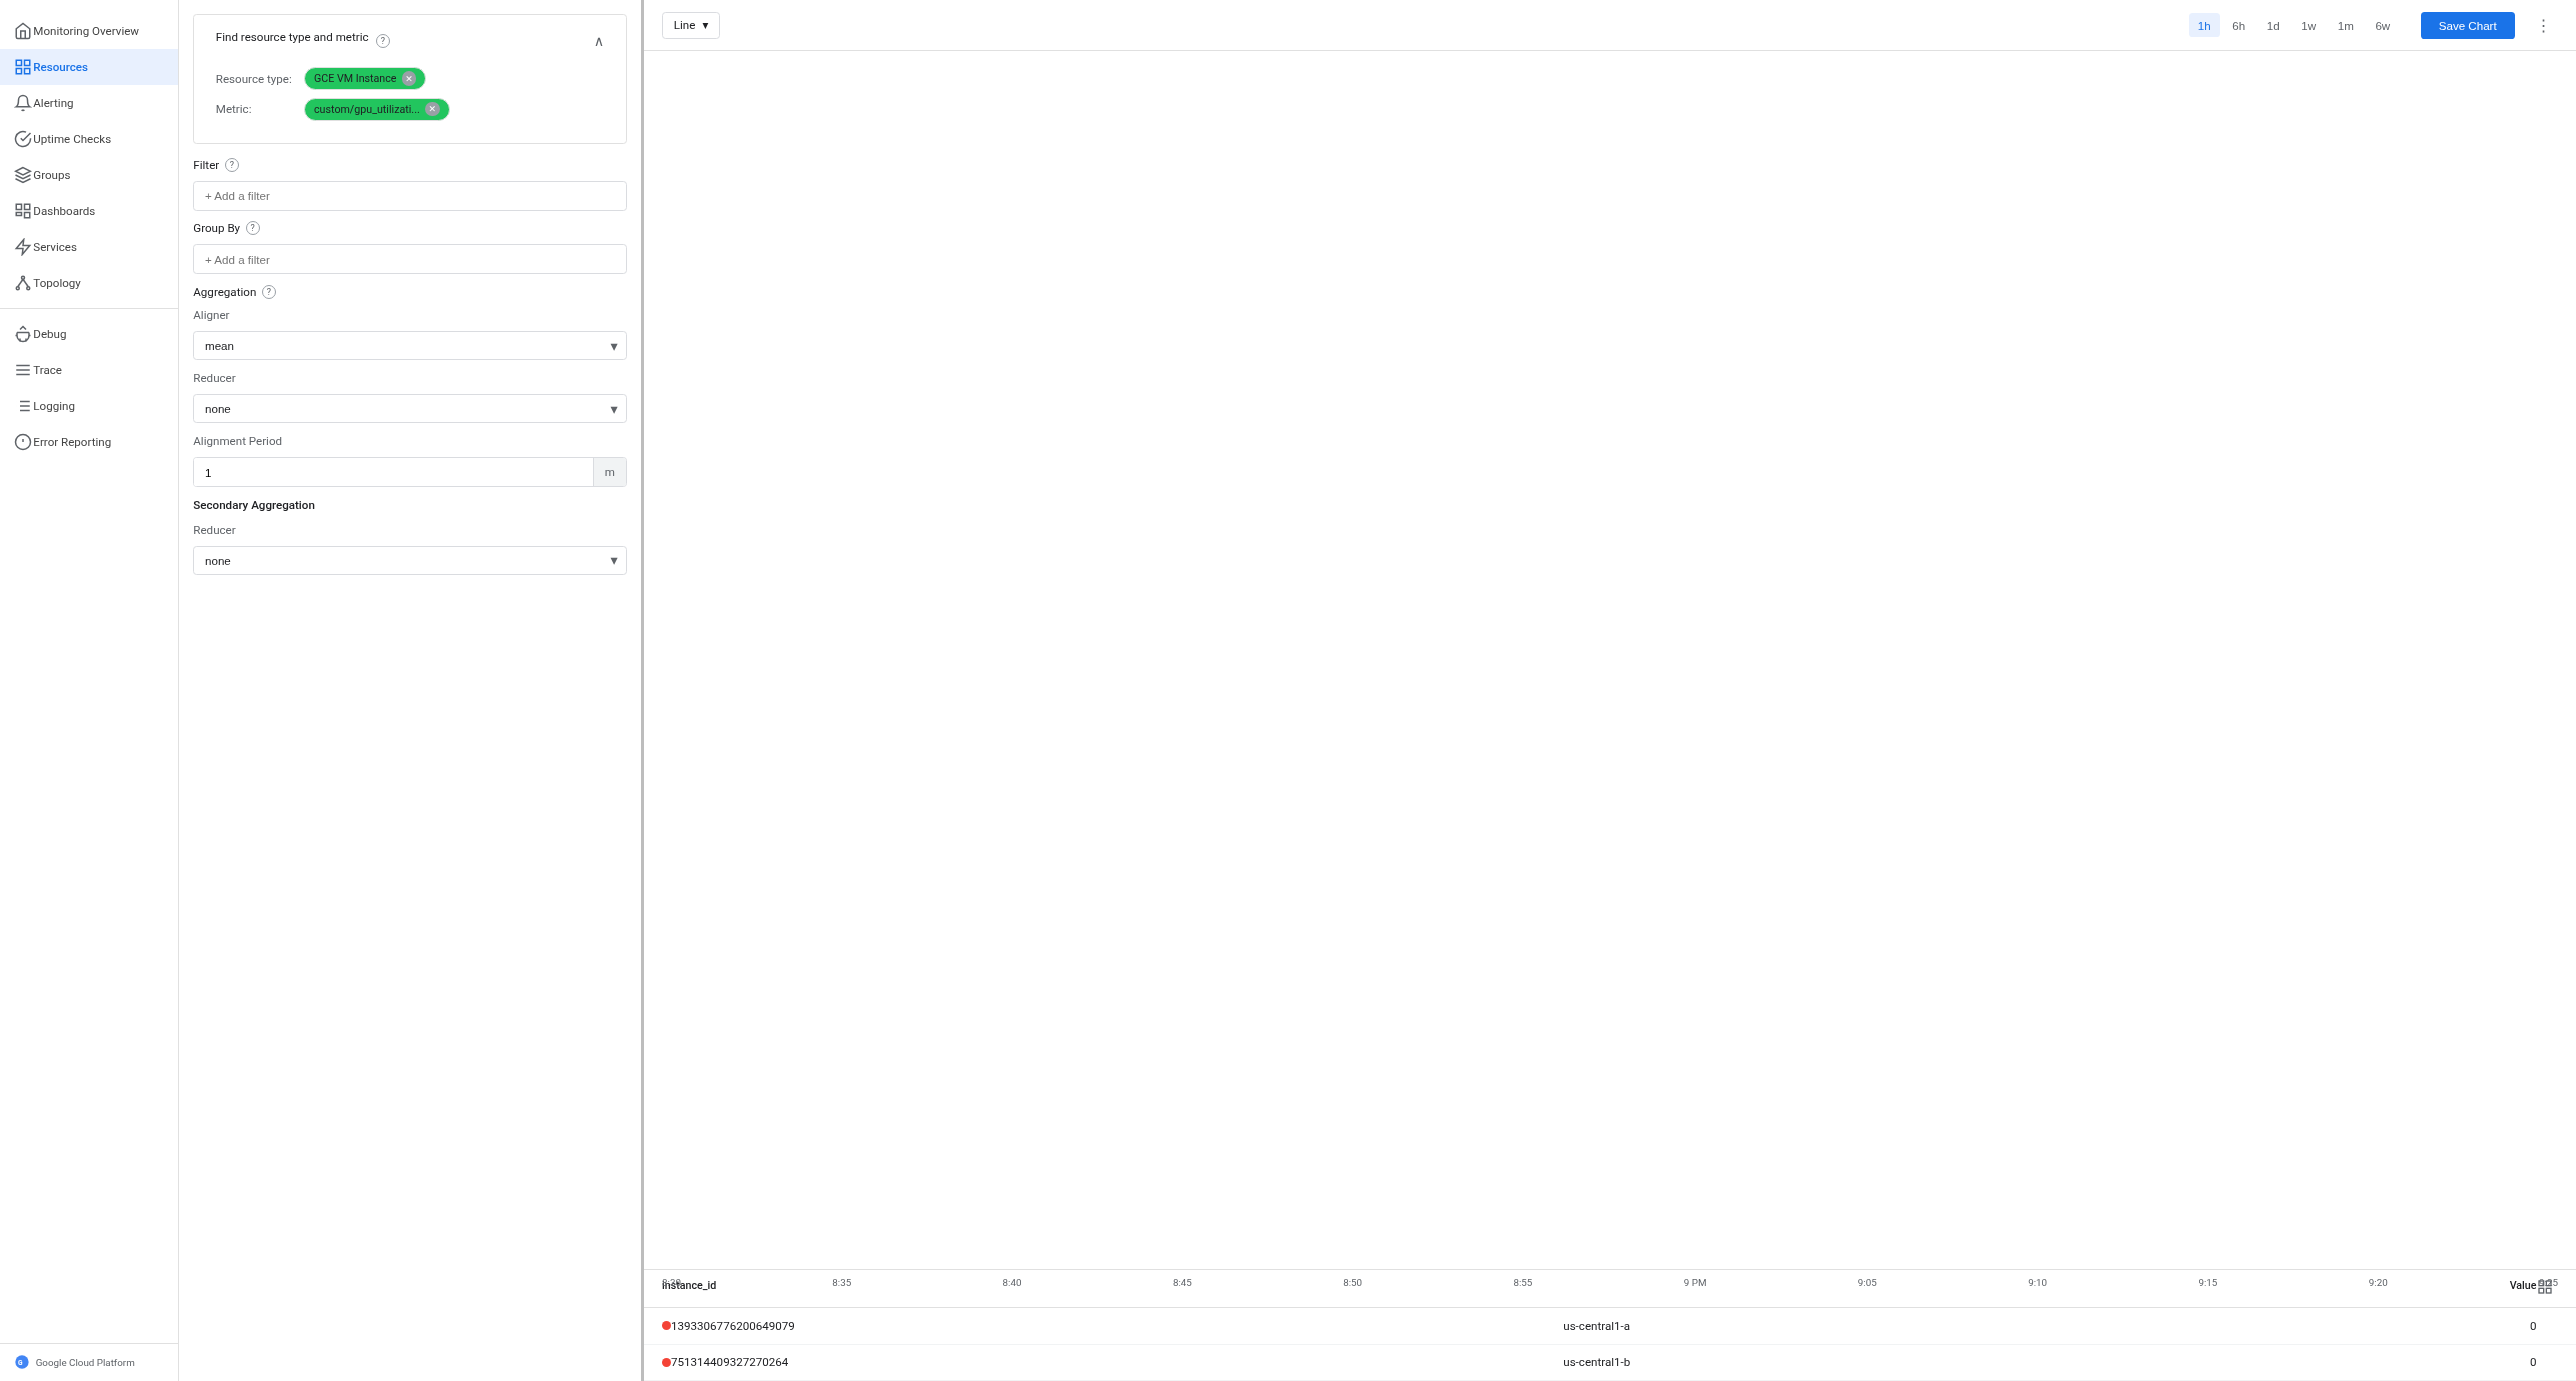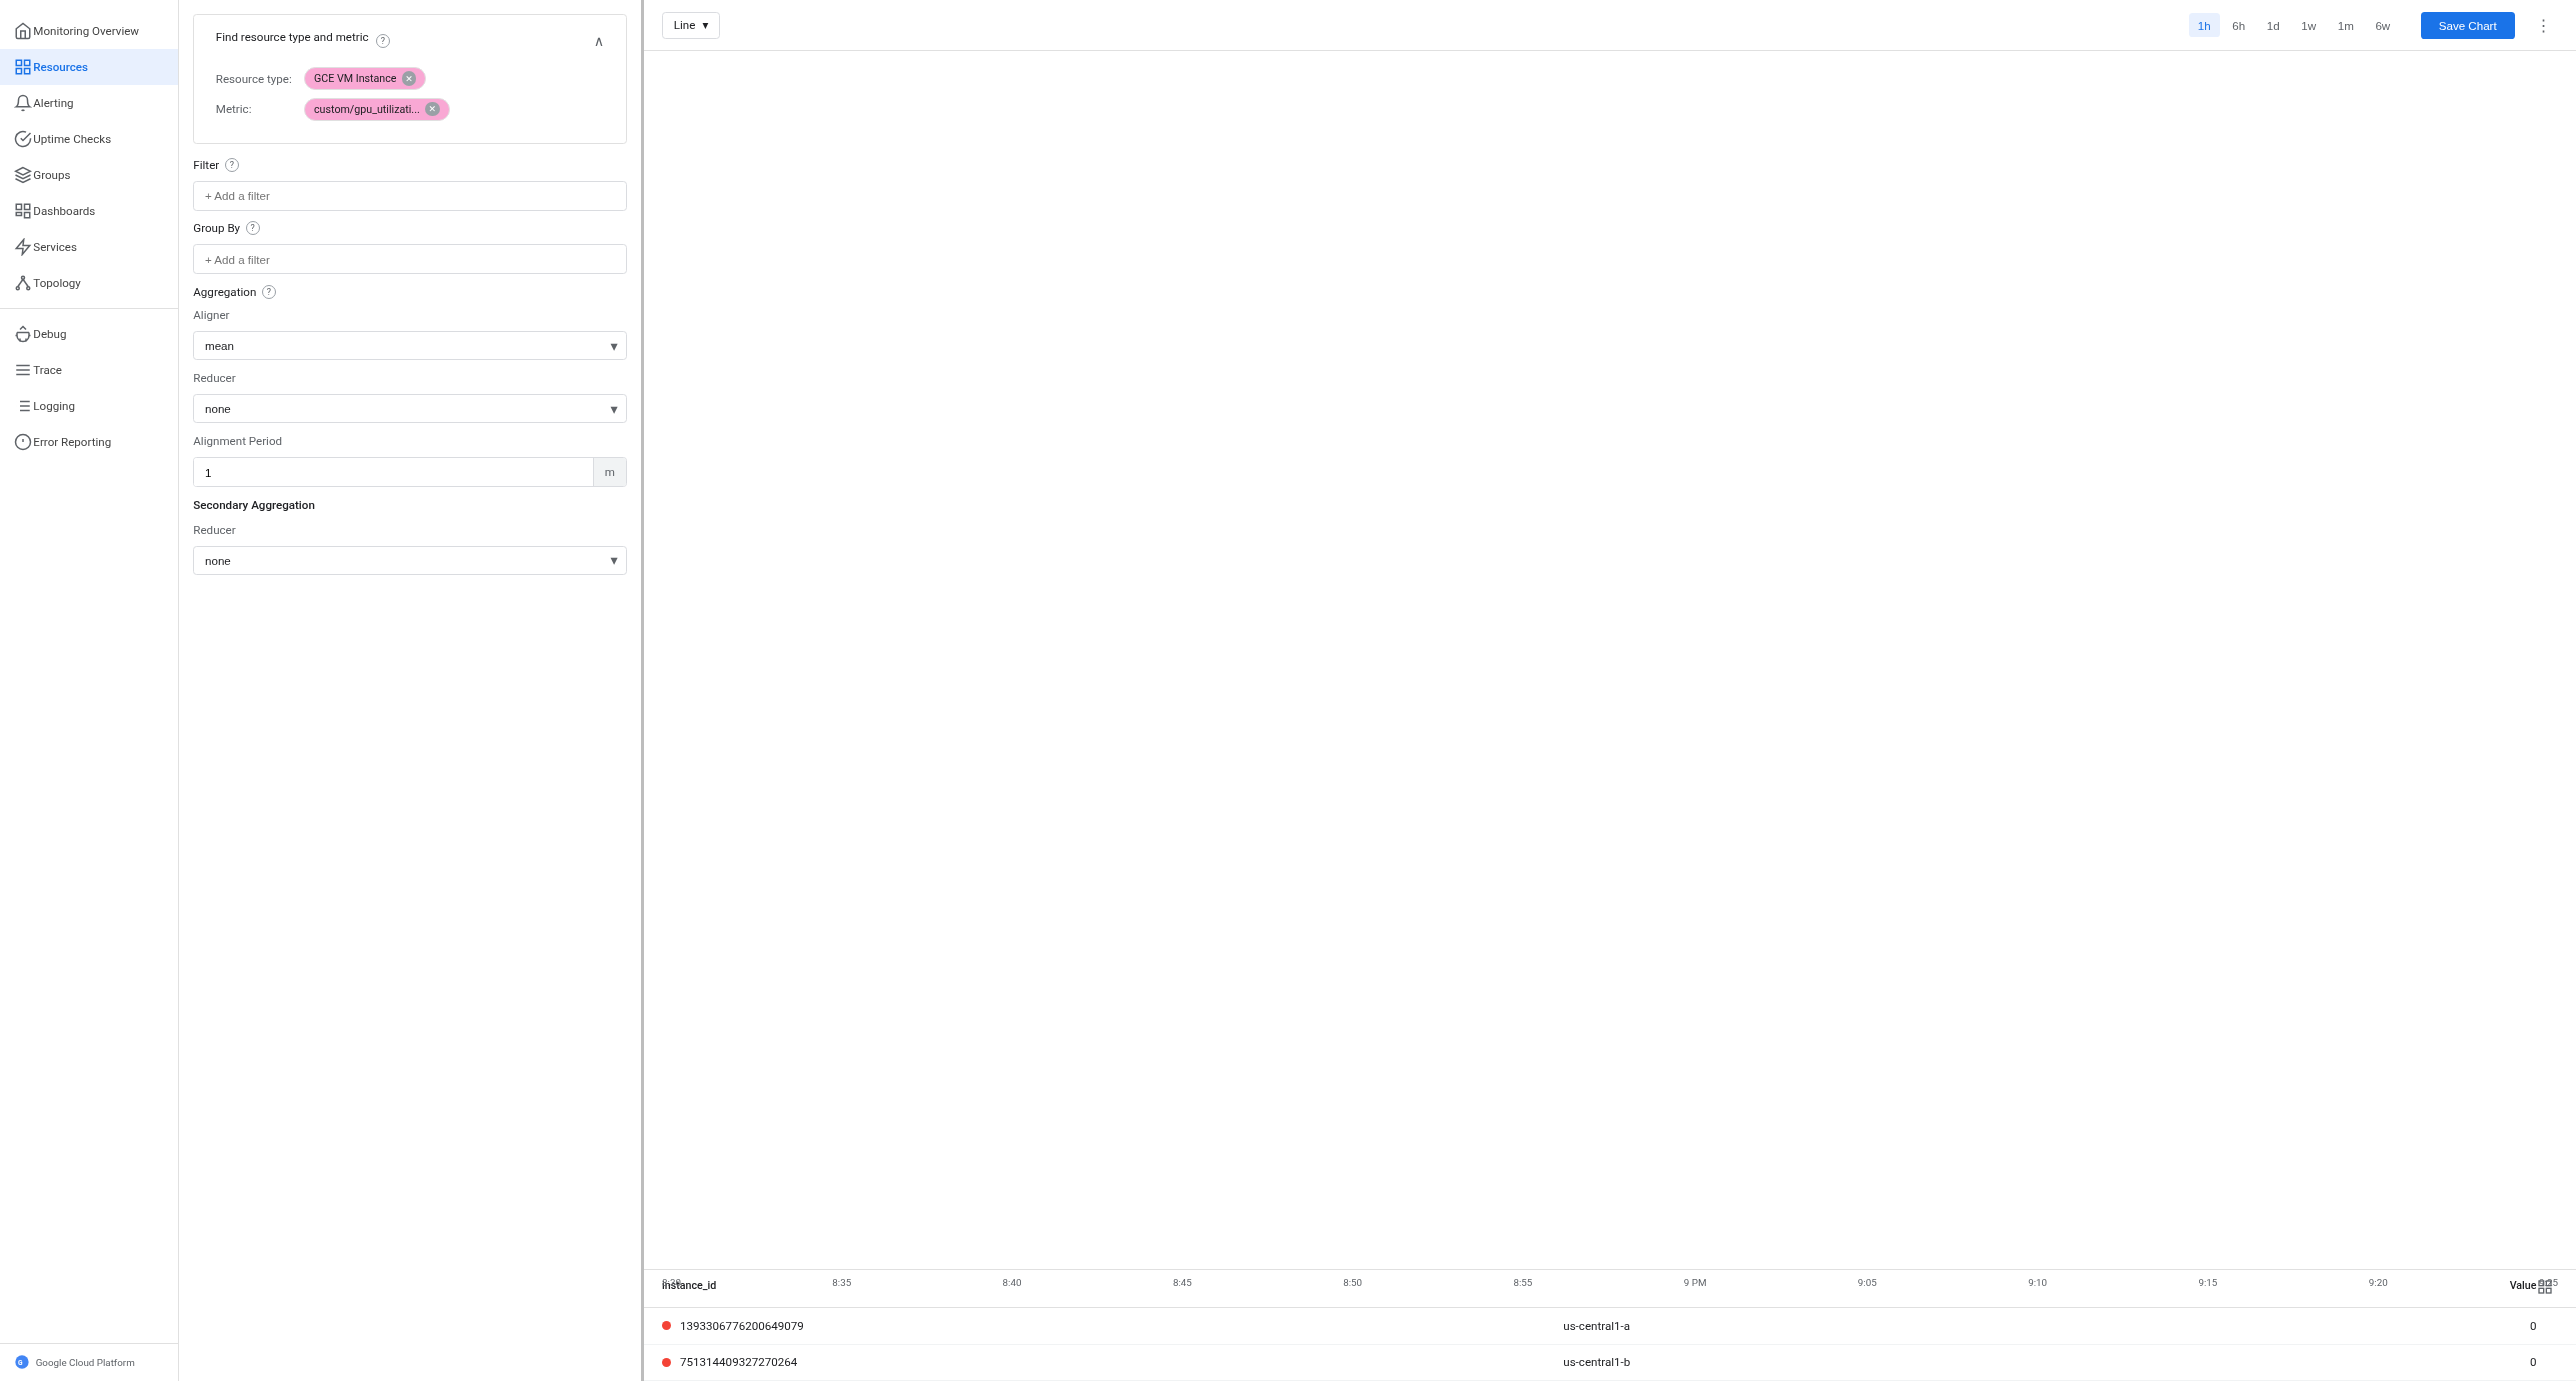--- a/index.html
+++ b/index.html
@@ -126,21 +126,21 @@
     .resource-row {
       display: flex;
       align-items: center;
       margin-bottom: 7.2px;
       gap: 7.2px;
     }
     .resource-label { font-size: 11.6px; color: #5f6368; min-width: 81px; }
     .chip {
       display: inline-flex;
       align-items: center;
-      background: #f9a8d4;
+      background: #22c55e;
       border: 0.9px solid #e0e0e0;
       border-radius: 14.3px;
       padding: 3.6px 9px;
       font-size: 10.7px;
       color: #202124;
       gap: 5.4px;
     }
     .chip-close {
       width: 14.3px; height: 14.3px;
       background: #9aa0a6;
@@ -312,21 +312,21 @@
     .table-header .col-value { width: 72px; text-align: right; }
     .table-header .col-icon { width: 21.5px; }
 
     .table-row {
       display: flex;
       align-items: center;
       padding: 10.7px 18px;
       border-bottom: 0.9px solid #f1f3f4;
       font-size: 11.6px;
     }
-    .table-row .col-instance { flex: 1; display: flex; align-items: center; gap: 9px; }
+    .table-row .col-instance { flex: 1; display: flex; align-items: center; }
     .table-row .col-zone { flex: 1; color: #202124; }
     .table-row .col-value { width: 72px; text-align: right; color: #202124; }
     .table-row .col-icon { width: 21.5px; }
 
     .dot {
       width: 9px; height: 9px;
       border-radius: 50%;
       flex-shrink: 0;
     }
     .dot-pink { background: #f44336; }

